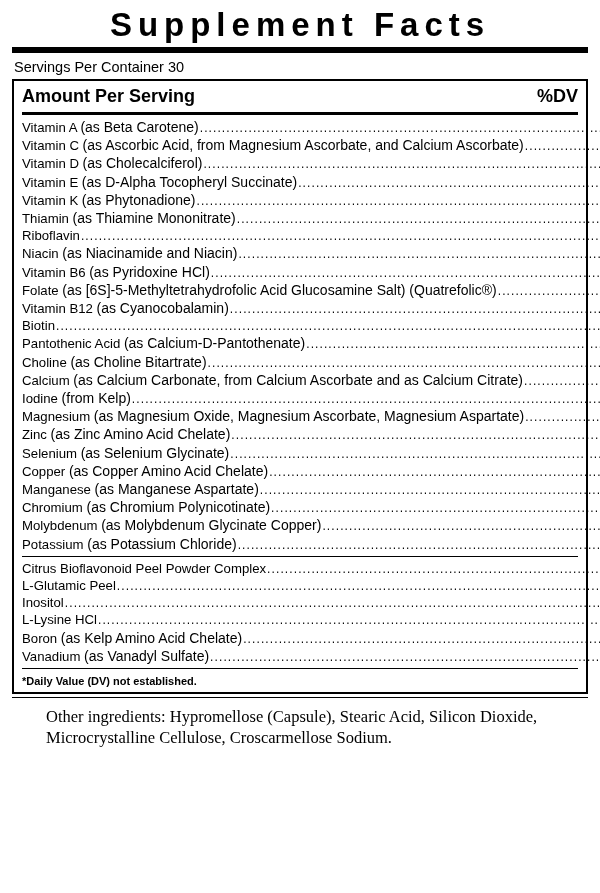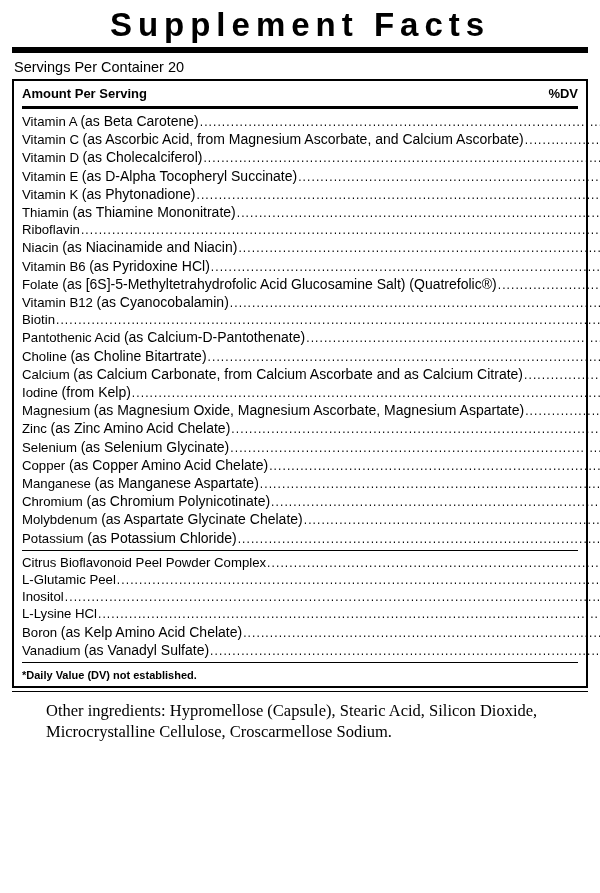--- a/index.html
+++ b/index.html
@@ -53,21 +53,21 @@
   .facts-box {
     border: 2px solid #000;
     box-sizing: border-box;
     padding: 4px 8px 5px 8px;
     margin-top: 2px;
   }
   .hdr-row {
     display: flex;
     align-items: flex-start;
     font-weight: bold;
-    font-size: 13px;
+    font-size: 18px;
     padding: 1px 0 2px 0;
   }
   .hdr-left { flex: 1 1 auto; }
   .hdr-right { flex: 0 0 auto; }
 
   table.nutrients {
     width: 100%;
     border-collapse: collapse;
     font-size: 13.2px;
     line-height: 1.0;
@@ -117,21 +117,21 @@
 </style>
 </head>
 <body>
 
 <div class="panel">
 
   <div class="title">Supplement Facts</div>
 
   <div class="rule-thick"></div>
 
-  <div class="serving">Servings Per Container 20</div>
+  <div class="serving">Servings Per Container 30</div>
 
   <div class="facts-box">
     <div class="hdr-row">
       <div class="hdr-left">Amount Per Serving</div>
       <div class="hdr-right">%DV</div>
     </div>
     <div class="rule-med"></div>
 
     <table class="nutrients">
       <tbody id="nutrient-rows">
@@ -307,21 +307,21 @@
             <td class="name">
               <div class="leaderwrap">
                 <span class="nm">Chromium <span class="sub">(as Chromium Polynicotinate)</span></span>
                 <span class="dots">................................................................................................................................................................</span>
               </div>
             </td>
           </tr>
           <tr>
             <td class="name">
               <div class="leaderwrap">
-                <span class="nm">Molybdenum <span class="sub">(as Aspartate Glycinate Chelate)</span></span>
+                <span class="nm">Molybdenum <span class="sub">(as Molybdenum Glycinate Copper)</span></span>
                 <span class="dots">................................................................................................................................................................</span>
               </div>
             </td>
           </tr>
           <tr>
             <td class="name">
               <div class="leaderwrap">
                 <span class="nm">Potassium <span class="sub">(as Potassium Chloride)</span></span>
                 <span class="dots">................................................................................................................................................................</span>
               </div>

